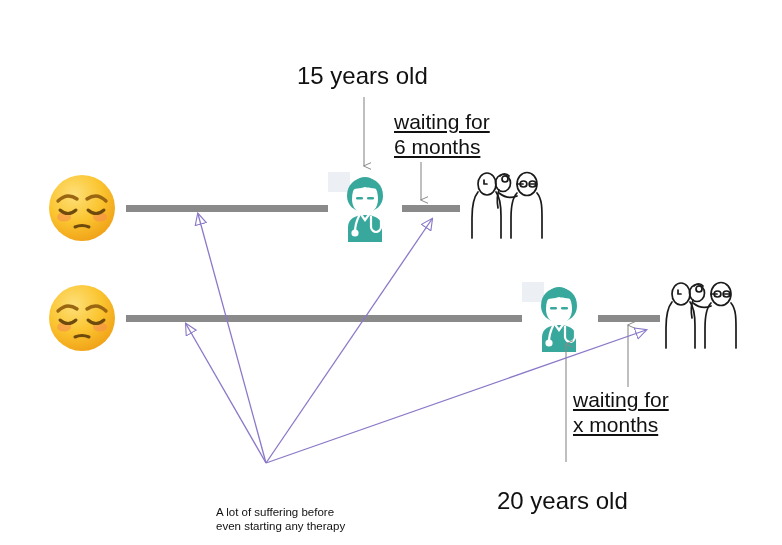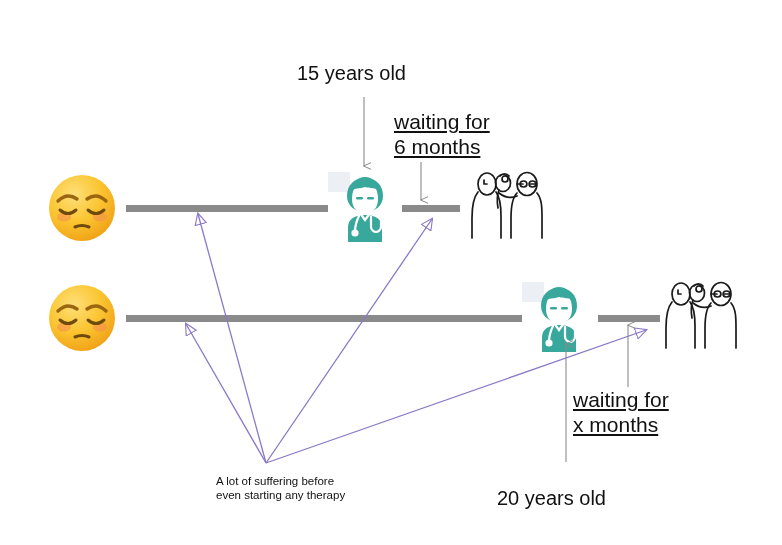--- a/index.html
+++ b/index.html
@@ -20,23 +20,23 @@
   }
   .abs { position: absolute; }
 
   
   .label {
     color: #111111;
     font-family: "Liberation Sans", sans-serif;
     white-space: pre;
     line-height: 1.18;
   }
-  .label-lg   { font-size: 20px; }
+  .label-lg   { font-size: 24px; }
   .label-md   { font-size: 21px; text-decoration: underline; }
-  .label-cap  { font-size: 11.5px; line-height: 1.28; }
+  .label-cap  { font-size: 11.5px; line-height: 1.28; margin-top: 31px; }
 
   
   .bar {
     background: #8a8a8a;
     height: 7px;
     border-radius: 0;
   }
 
   
   svg.overlay {

